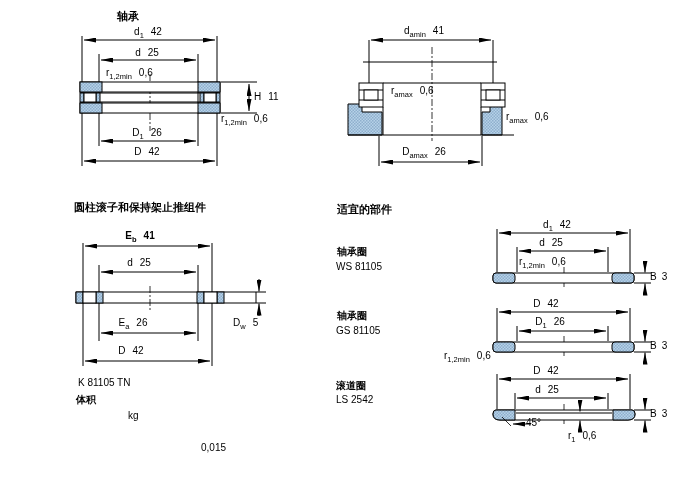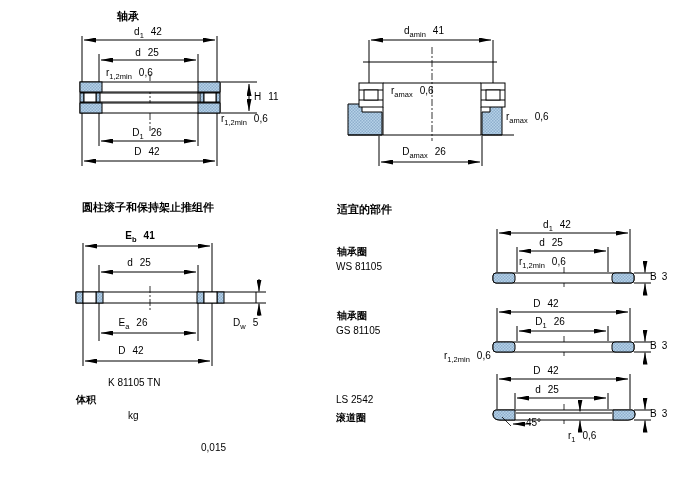--- a/index.html
+++ b/index.html
@@ -191,38 +191,38 @@
 <span class="lbl" style="left:254px;top:91px;"><span>H</span><sub></sub><span class="v">11</span></span>
 <span class="lbl" style="left:221px;top:113px;"><span>r</span><sub>1,2min</sub><span class="v">0,6</span></span>
 <span class="lbl c" style="left:147px;top:127px;"><span>D</span><sub>1</sub><span class="v">26</span></span>
 <span class="lbl c" style="left:147px;top:146px;"><span>D</span><sub></sub><span class="v">42</span></span>
 
 <span class="lbl c" style="left:424px;top:25px;"><span>d</span><sub>amin</sub><span class="v">41</span></span>
 <span class="lbl" style="left:391px;top:85px;"><span>r</span><sub>amax</sub><span class="v">0,6</span></span>
 <span class="lbl" style="left:506px;top:111px;"><span>r</span><sub>amax</sub><span class="v">0,6</span></span>
 <span class="lbl c" style="left:416px;top:146px;margin-left:8px;"><span>D</span><sub>amax</sub><span class="v">26</span></span>
 
-<span class="lbl sec-title" style="left:82px;top:201px;">圆柱滚子和保持架止推组件</span>
+<span class="lbl sec-title" style="left:74px;top:201px;">圆柱滚子和保持架止推组件</span>
 <span class="lbl c" style="left:140px;top:230px;font-weight:bold;"><span>E</span><sub>b</sub><span class="v">41</span></span>
 <span class="lbl c" style="left:139px;top:257px;"><span>d</span><sub></sub><span class="v">25</span></span>
 <span class="lbl c" style="left:133px;top:317px;"><span>E</span><sub>a</sub><span class="v">26</span></span>
 <span class="lbl c" style="left:131px;top:345px;"><span>D</span><sub></sub><span class="v">42</span></span>
 <span class="lbl" style="left:233px;top:317px;"><span>D</span><sub>w</sub><span class="v">5</span></span>
-<span class="lbl desig" style="left:78px;top:377px;margin-left:30px;">K 81105 TN</span>
+<span class="lbl desig" style="left:78px;top:377px;">K 81105 TN</span>
 <span class="lbl" style="left:76px;top:394px;font-weight:bold;">体积</span>
 <span class="lbl" style="left:128px;top:410px;text-align:center;">kg</span>
 <span class="lbl" style="left:201px;top:394px;margin-top:48px;">0,015</span>
 
 <span class="lbl sec-title" style="left:337px;top:203px;">适宜的部件</span>
 
 <span class="lbl" style="left:337px;top:246px;font-weight:bold;">轴承圈</span>
 <span class="lbl desig" style="left:336px;top:261px;">WS 81105</span>
 <span class="lbl" style="left:337px;top:310px;font-weight:bold;">轴承圈</span>
 <span class="lbl desig" style="left:336px;top:325px;">GS 81105</span>
-<span class="lbl" style="left:336px;top:380px;font-weight:bold;margin-top:32px;">滚道圈</span>
+<span class="lbl" style="left:336px;top:380px;font-weight:bold;">滚道圈</span>
 <span class="lbl desig" style="left:336px;top:394px;">LS 2542</span>
 
 <span class="lbl c" style="left:557px;top:219px;"><span>d</span><sub>1</sub><span class="v">42</span></span>
 <span class="lbl c" style="left:551px;top:237px;"><span>d</span><sub></sub><span class="v">25</span></span>
 <span class="lbl" style="left:519px;top:256px;"><span>r</span><sub>1,2min</sub><span class="v">0,6</span></span>
 <span class="lbl" style="left:650px;top:271px;"><span>B</span><sub></sub><span class="v" style="margin-left:5px;">3</span></span>
 
 <span class="lbl c" style="left:546px;top:298px;"><span>D</span><sub></sub><span class="v">42</span></span>
 <span class="lbl c" style="left:550px;top:316px;"><span>D</span><sub>1</sub><span class="v">26</span></span>
 <span class="lbl" style="left:444px;top:350px;"><span>r</span><sub>1,2min</sub><span class="v">0,6</span></span>

